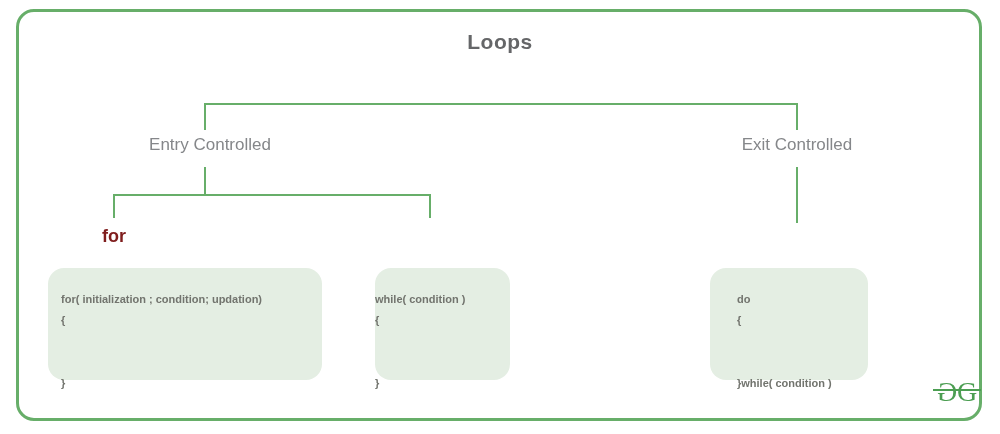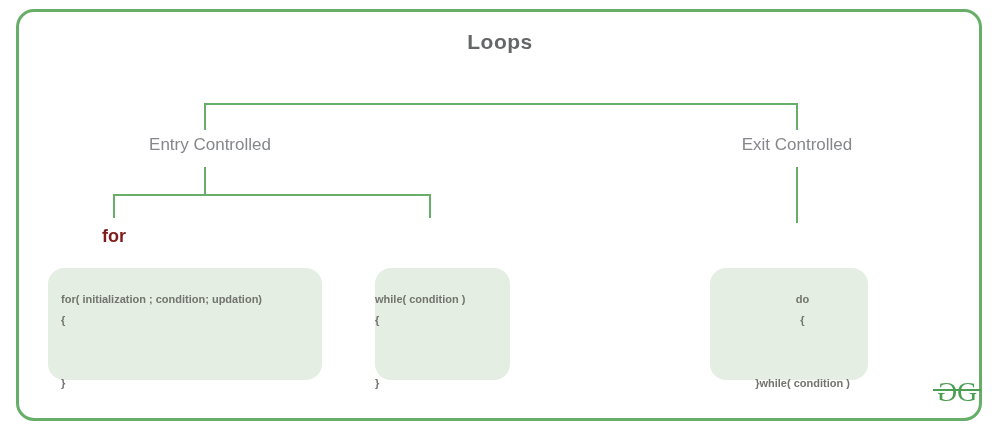--- a/index.html
+++ b/index.html
@@ -114,21 +114,21 @@
 }</pre>
   </div>
   <div class="codebox" style="left:375px; width:135px;">
     <pre style="">while( condition )
 {
 
 
 }</pre>
   </div>
   <div class="codebox" style="left:710px; width:158px;">
-    <pre style="padding-left:27px;text-align:center;">do
+    <pre style="padding-left:27px;">do
 {
 
 
 }while( condition )</pre>
   </div>
 
   <div class="logo">
     <span class="g flip">G</span><span class="g">G</span>
     <div class="strike"></div>
   </div>

